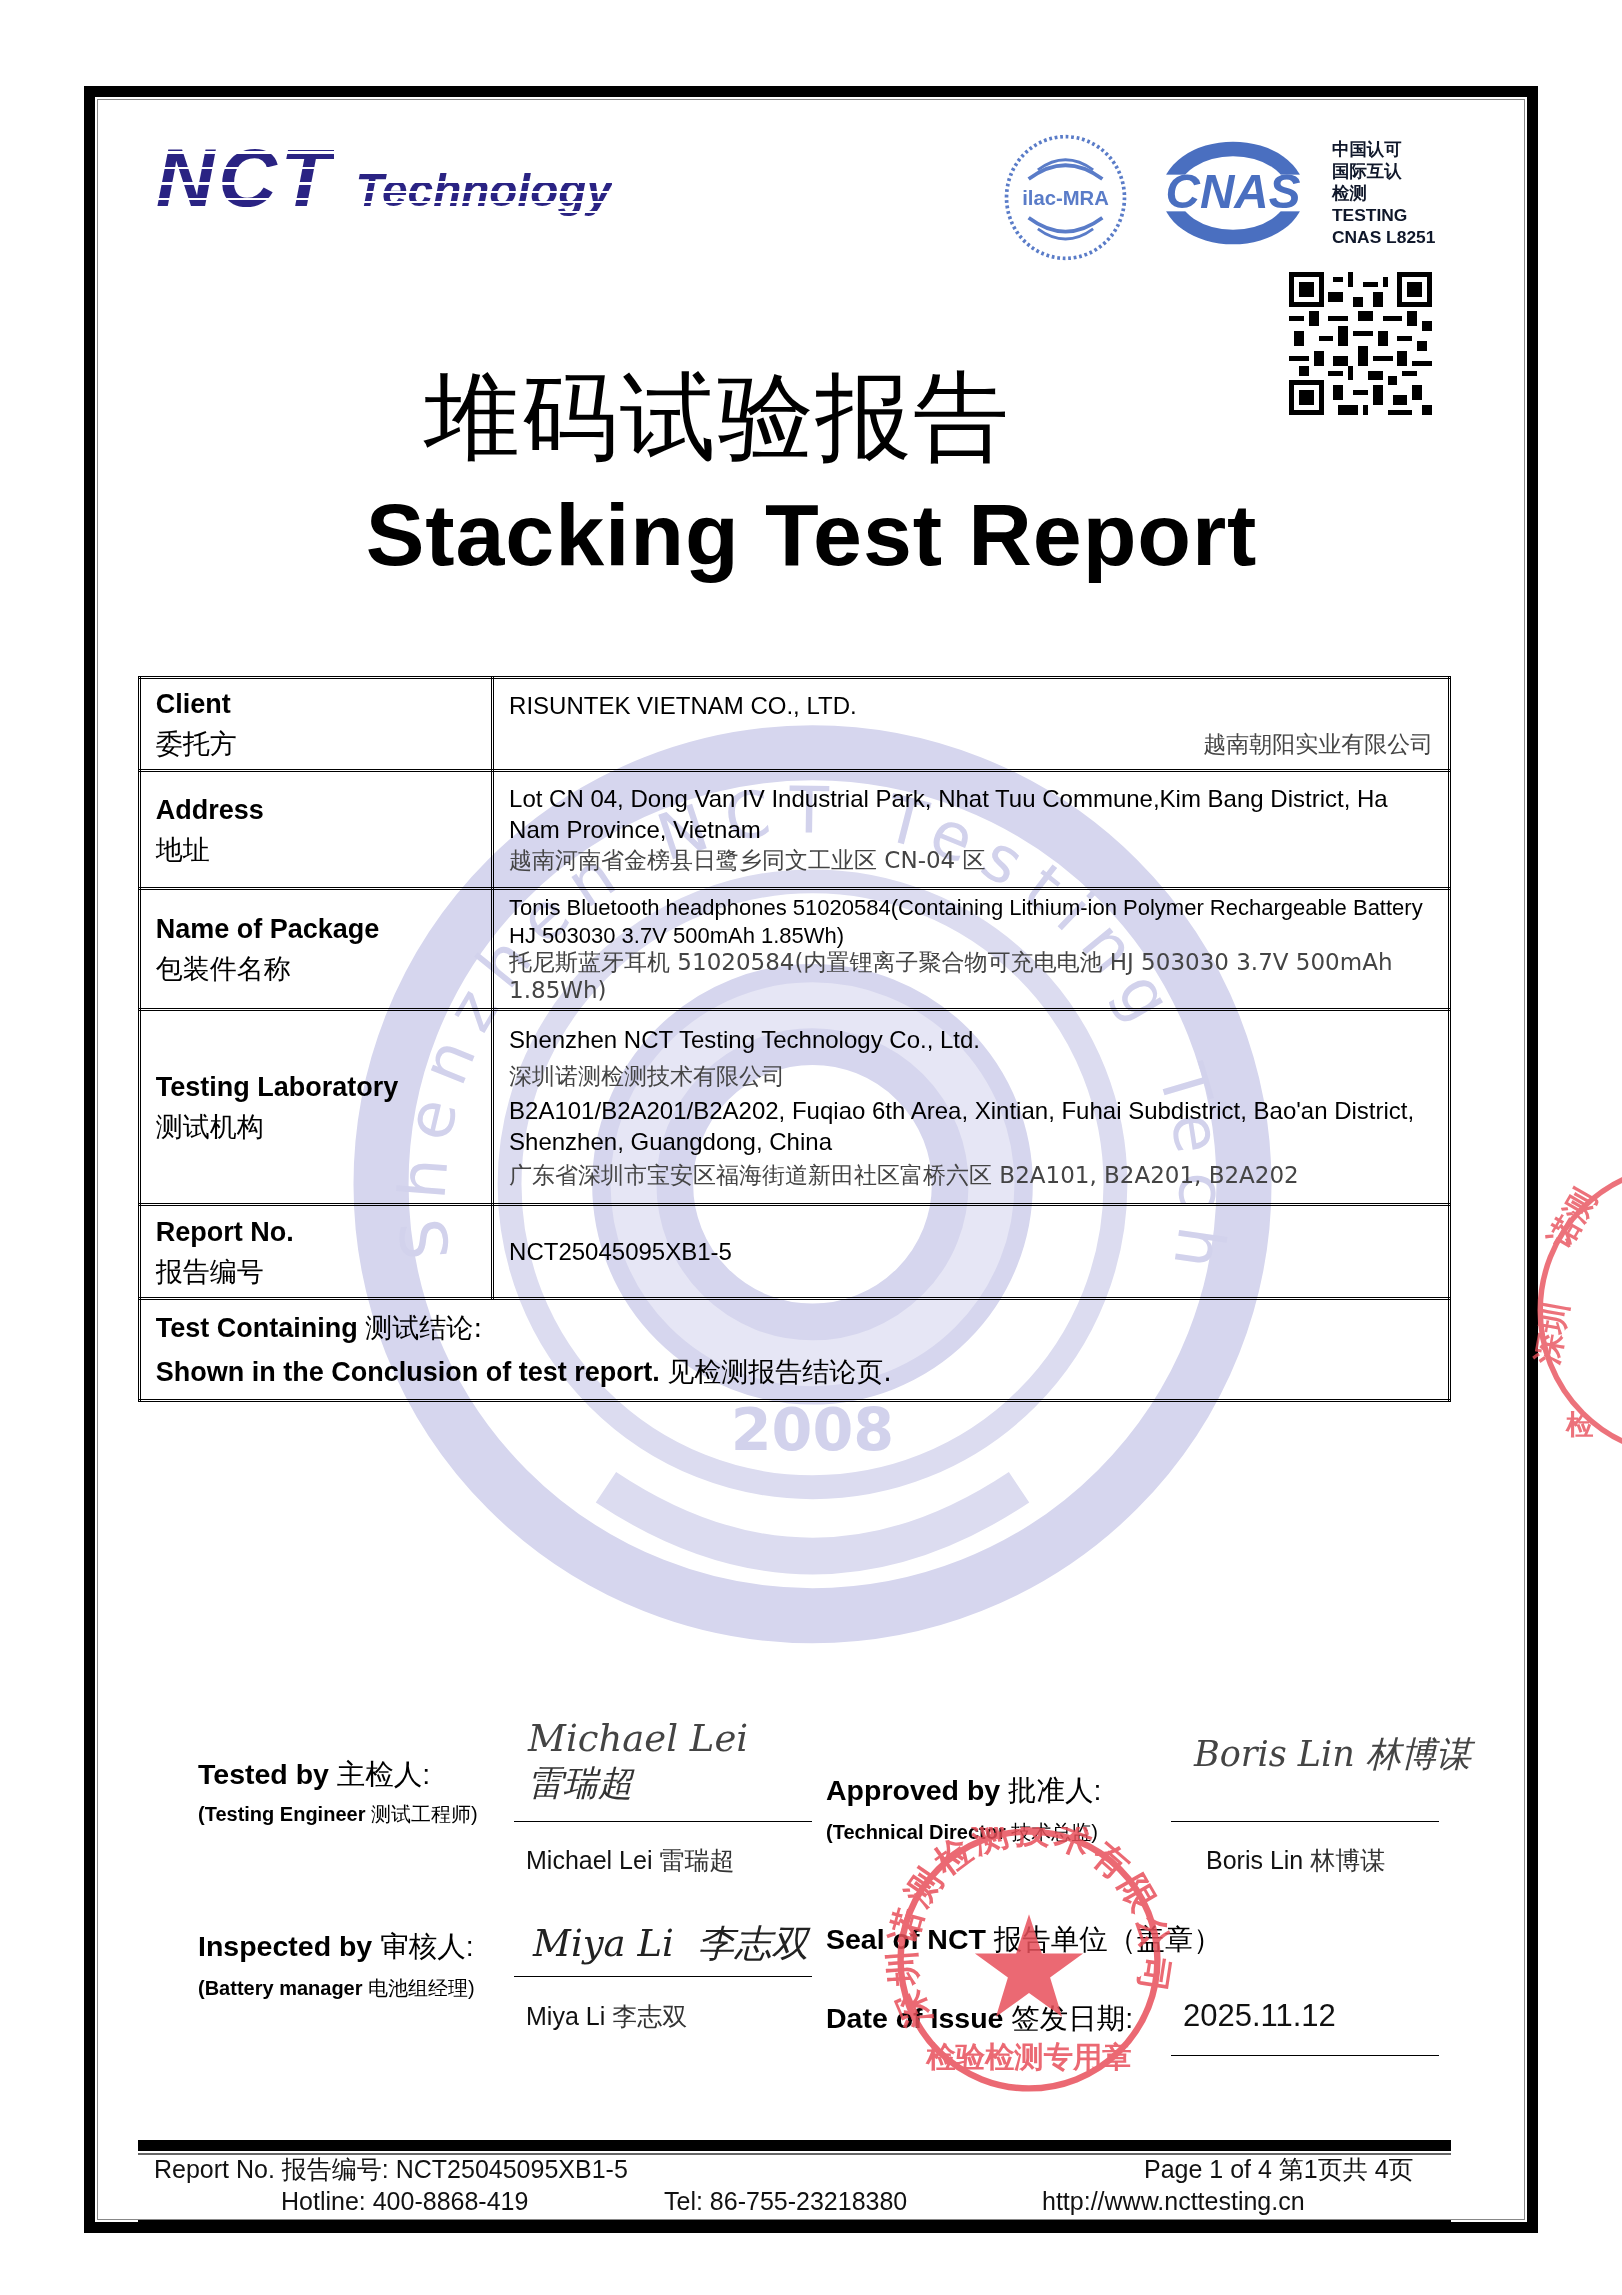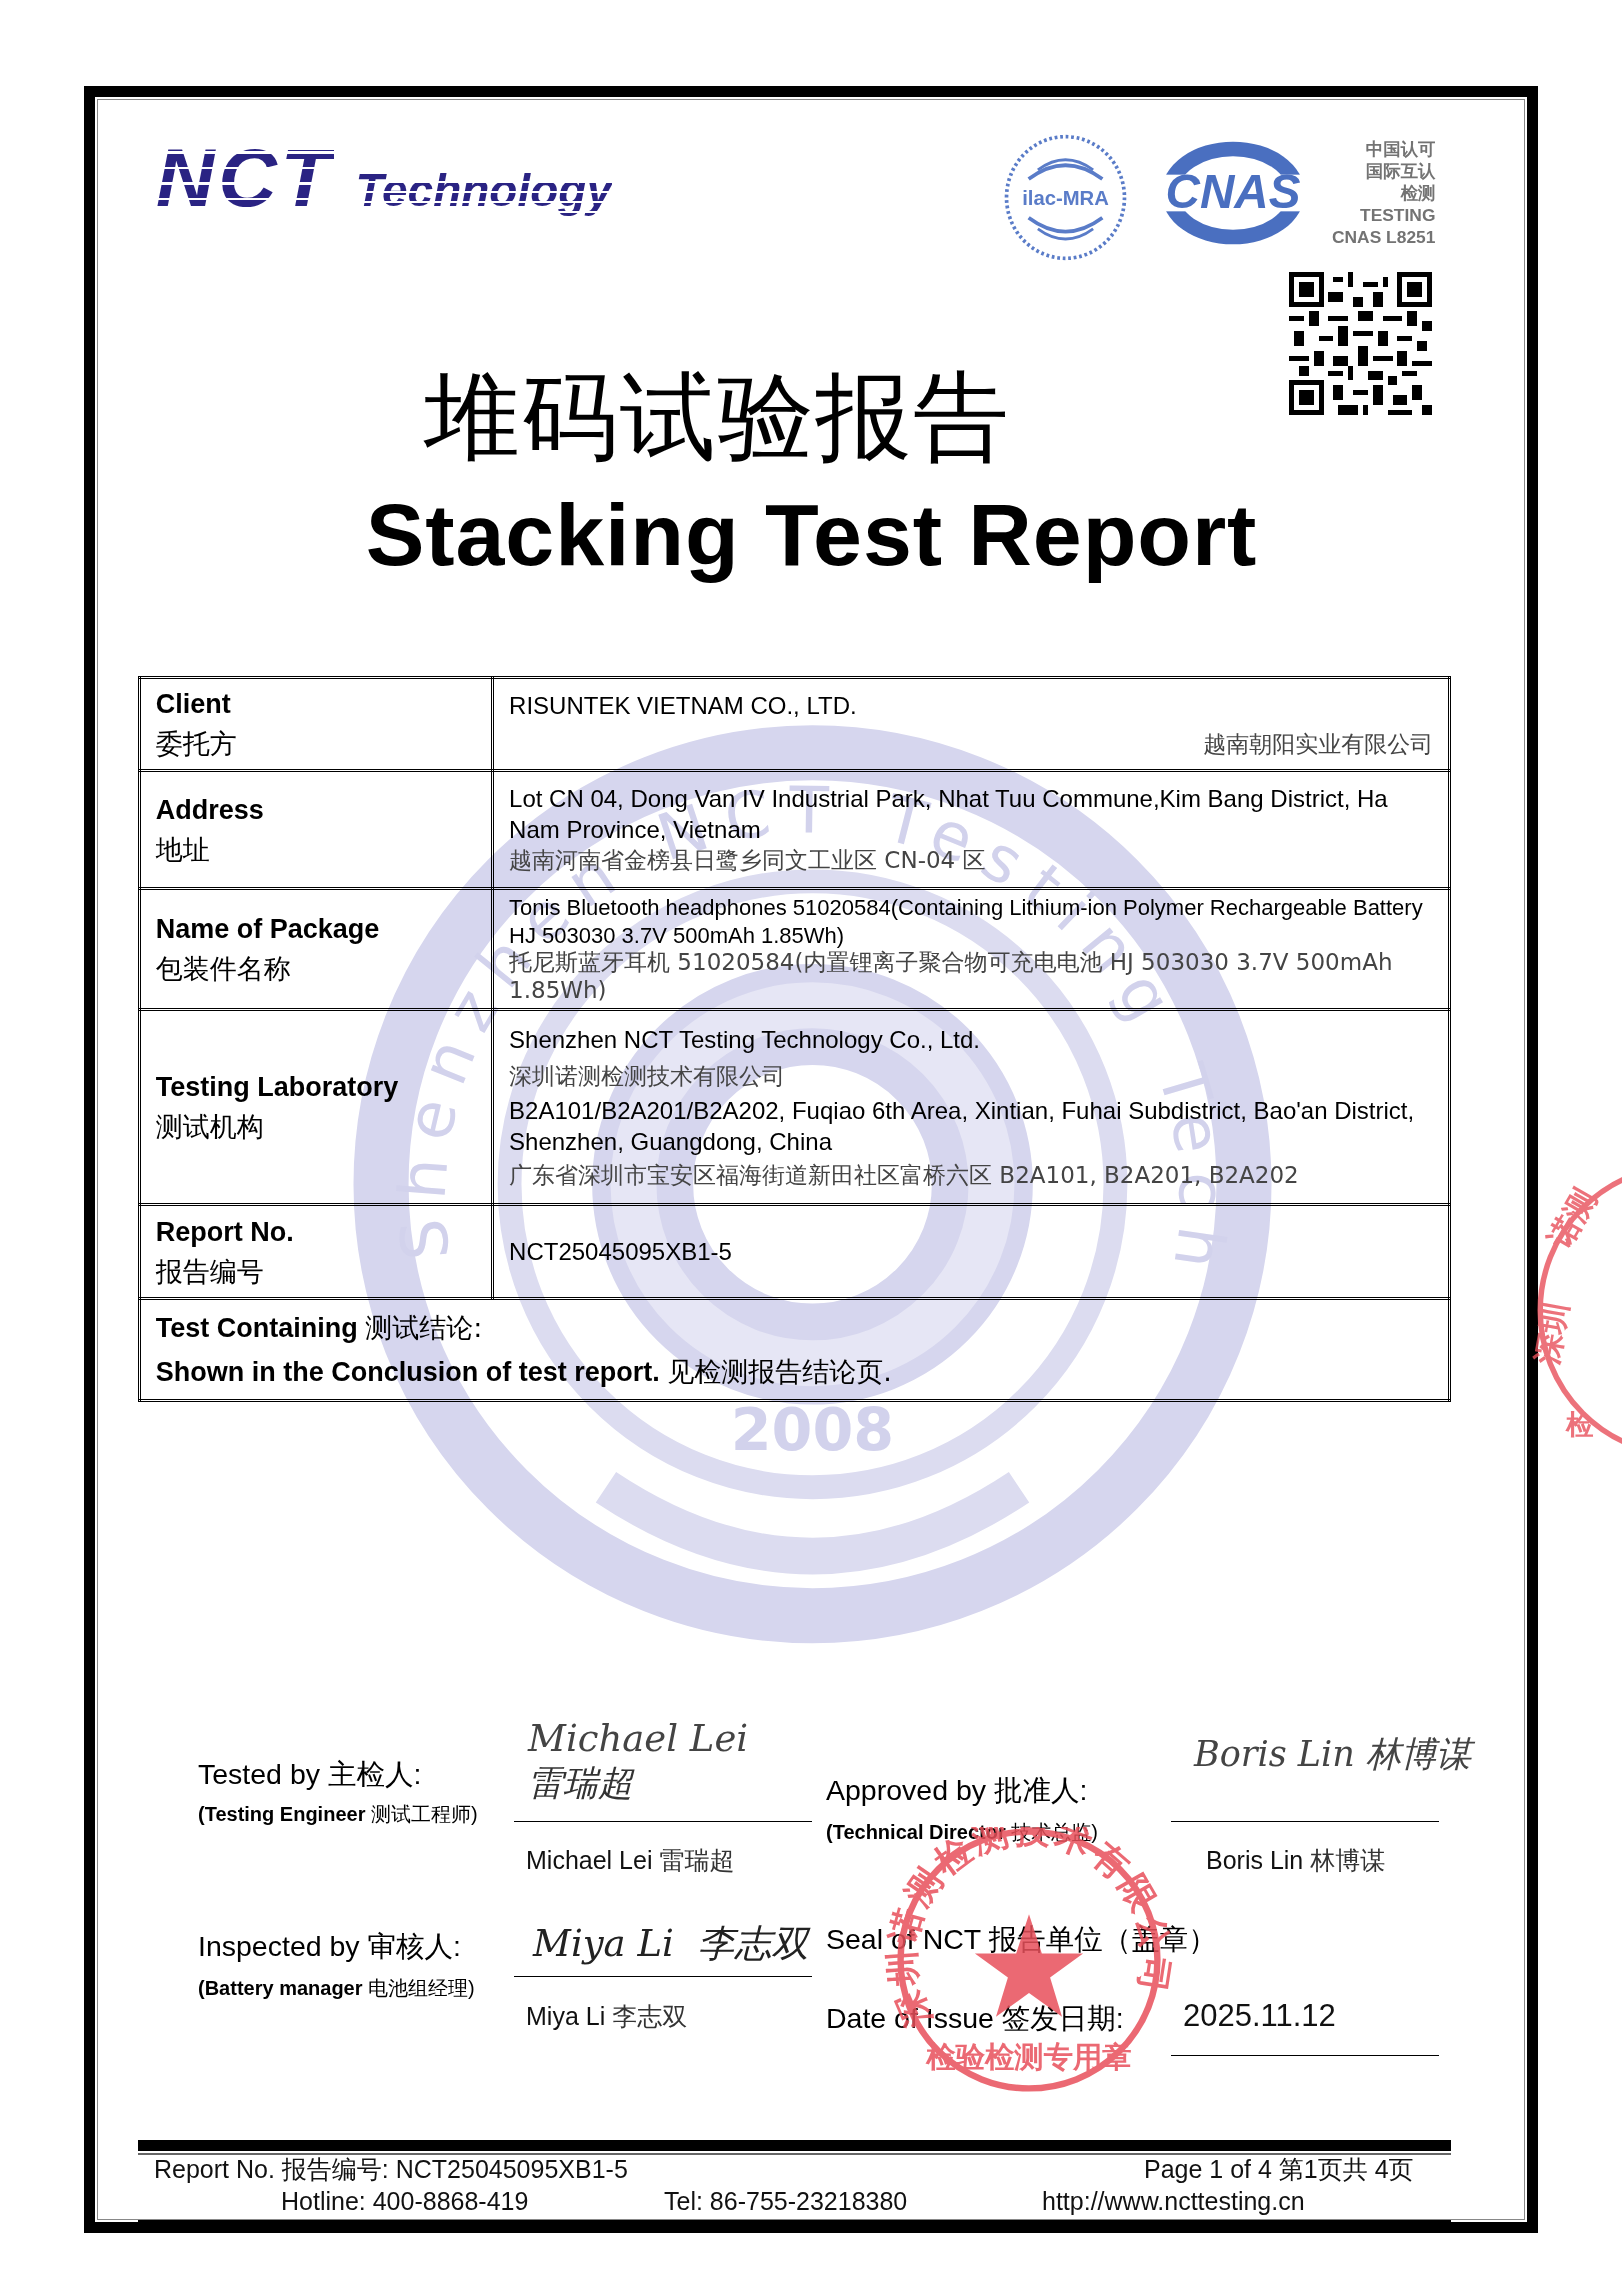--- a/index.html
+++ b/index.html
@@ -17,22 +17,22 @@
                      font-size: 81px; letter-spacing: 3.7px; line-height: 1; display: inline-block;
                      background: repeating-linear-gradient(180deg, #2a2383 0 13px, #ffffff 13px 15.6px);
                      -webkit-background-clip: text; background-clip: text; color: transparent; }
     .nct-logo .small { font-family: "Liberation Sans", sans-serif; font-weight: bold; font-style: italic;
                        font-size: 46px; margin-left: 22px; display: inline-block;
                        background: repeating-linear-gradient(180deg, #2a2383 0 8.3px, #ffffff 8.3px 10px);
                        -webkit-background-clip: text; background-clip: text; color: transparent; }
 
     .ilac { position: absolute; left: 1001px; top: 133px; width: 129px; height: 129px; }
     .cnas { position: absolute; left: 1155px; top: 138px; width: 156px; height: 110px; }
-    .cnas-text { position: absolute; left: 1332px; top: 138px; color: #737373; font-weight: bold;
-                 font-size: 17.4px; line-height: 22px; text-align: right; }
+    .cnas-text { position: absolute; left: 1332px; top: 138px; color: #0f172a; font-weight: bold;
+                 font-size: 17.4px; line-height: 22px; }
     .qr { position: absolute; left: 1289px; top: 272px; width: 143px; height: 143px; }
 
     .title-cn { position: absolute; left: 0; width: 1435px; top: 354px; text-align: center;
                 font-family: Liberation Sans, sans-serif; font-size: 96px; letter-spacing: 1.8px; }
     .title-en { position: absolute; left: 0; width: 1623px; top: 484px; text-align: center;
                 font-weight: bold; font-size: 88px; letter-spacing: 0.9px; }
 
     
     .watermark { position: absolute; left: 303px; top: 661px; width: 1019px; height: 1019px; opacity: 1; }
 
@@ -44,21 +44,21 @@
     .info-table td.label .en { font-weight: bold; }
     .info-table td.value { padding: 3.7px 14.7px; font-size: 24px; line-height: 31px; }
     .info-table .cn { font-family: "DejaVu Sans", sans-serif; }
     .info-table .value .cn { color: #444; font-size: 23px; }
     .small-val { font-size: 22px !important; line-height: 27.5px !important; }
     .conclusion { padding: 5.5px 14.7px !important; font-size: 27px; line-height: 44px; font-weight: bold; }
     .conclusion .cn { font-weight: normal; }
 
     
     .sig-label { position: absolute; font-size: 28.5px; }
-    .sig-label b { font-weight: normal; margin-top: 32px; }
+    .sig-label b { font-weight: bold; margin-top: 32px; }
     .sig-sub { position: absolute; font-size: 20px; line-height: 29px; font-weight: bold; }
     .sig-sub .cn { font-weight: normal; }
     .sig-line { position: absolute; height: 0; border-top: 1.8px solid #000; }
     .sig-name { position: absolute; font-size: 25px; color: #111; }
     .sig-name .cn { color: #333; }
     .handwriting { position: absolute; font-family: "DejaVu Serif", serif; font-style: italic;
                    color: #444; }
 
     .stamp { position: absolute; }
 

